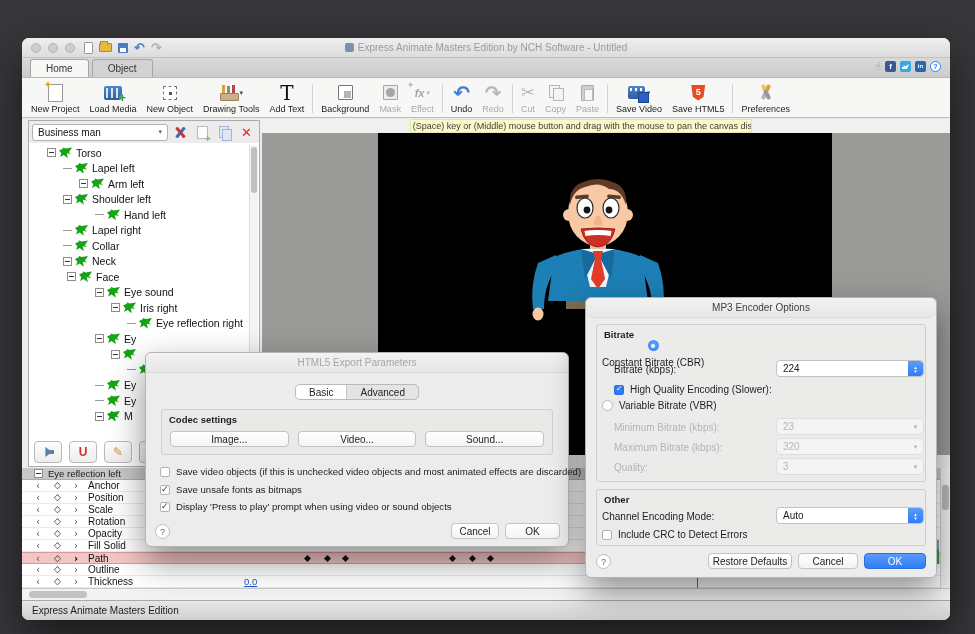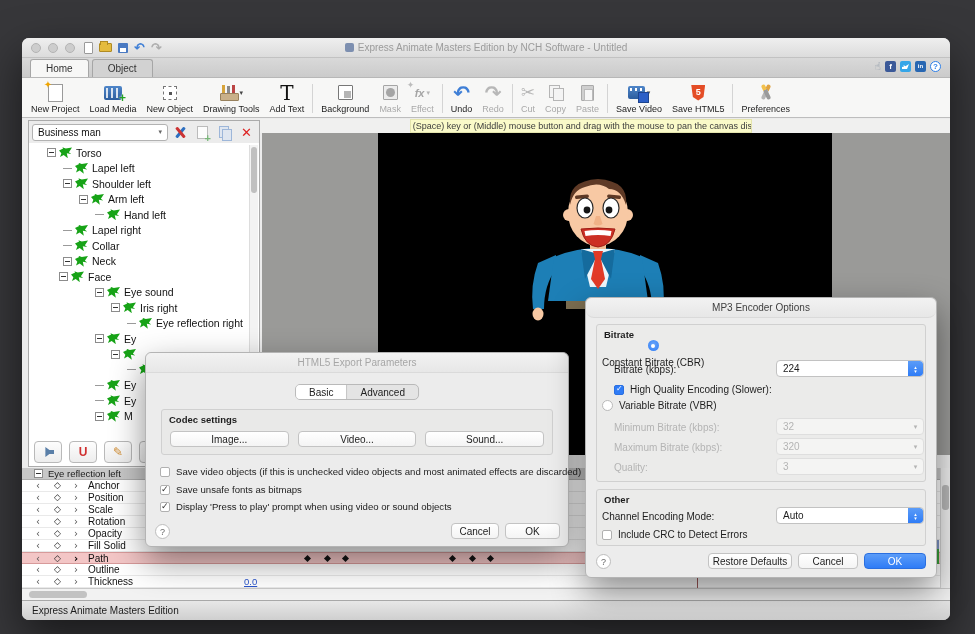--- a/index.html
+++ b/index.html
@@ -394,51 +394,51 @@
         <div class="trow" style="padding-left:18px">
             <span class="exp"></span>
             <span class="tico"></span>
             <span class="tlabel">Torso</span>
           </div>
         <div class="trow" style="padding-left:34px">
             <span class="stub"></span>
             <span class="tico"></span>
             <span class="tlabel">Lapel left</span>
           </div>
+        <div class="trow" style="padding-left:50px">
+            <span class="exp"></span>
+            <span class="tico"></span>
+            <span class="tlabel">Arm left</span>
+          </div>
         <div class="trow" style="padding-left:34px">
             <span class="exp"></span>
             <span class="tico"></span>
             <span class="tlabel">Shoulder left</span>
           </div>
-        <div class="trow" style="padding-left:50px">
-            <span class="exp"></span>
-            <span class="tico"></span>
-            <span class="tlabel">Arm left</span>
-          </div>
         <div class="trow" style="padding-left:66px">
             <span class="stub"></span>
             <span class="tico"></span>
             <span class="tlabel">Hand left</span>
           </div>
         <div class="trow" style="padding-left:34px">
             <span class="stub"></span>
             <span class="tico"></span>
             <span class="tlabel">Lapel right</span>
           </div>
         <div class="trow" style="padding-left:34px">
             <span class="stub"></span>
             <span class="tico"></span>
             <span class="tlabel">Collar</span>
           </div>
         <div class="trow" style="padding-left:34px">
             <span class="exp"></span>
             <span class="tico"></span>
             <span class="tlabel">Neck</span>
           </div>
-        <div class="trow" style="padding-left:30px">
+        <div class="trow" style="padding-left:38px">
             <span class="exp"></span>
             <span class="tico"></span>
             <span class="tlabel">Face</span>
           </div>
         <div class="trow" style="padding-left:66px">
             <span class="exp"></span>
             <span class="tico"></span>
             <span class="tlabel">Eye sound</span>
           </div>
         <div class="trow" style="padding-left:82px">
@@ -632,21 +632,21 @@
     <div class="chkrow" style="left:28px; top:86px;">
       <span class="cbx checked-blue"></span>
       <span>High Quality Encoding (Slower):</span>
     </div>
     <div class="radrow" style="left:16px; top:102px;">
       <span class="radio off"></span>
       <span>Variable Bitrate (VBR)</span>
     </div>
     <div class="fldlabel dis" style="left:28px; top:124px;">Minimum Bitrate (kbps):</div>
     <div class="pop disabled" style="left:190px; top:120px; width:148px;">
-      <span class="val">32</span>
+      <span class="val">23</span>
       <span class="arrows"></span>
     </div>
     <div class="fldlabel dis" style="left:28px; top:144px;">Maximum Bitrate (kbps):</div>
     <div class="pop disabled" style="left:190px; top:140px; width:148px;">
       <span class="val">320</span>
       <span class="arrows"></span>
     </div>
     <div class="fldlabel dis" style="left:28px; top:164px;">Quality:</div>
     <div class="pop disabled" style="left:190px; top:160px; width:148px;">
       <span class="val">3</span>

